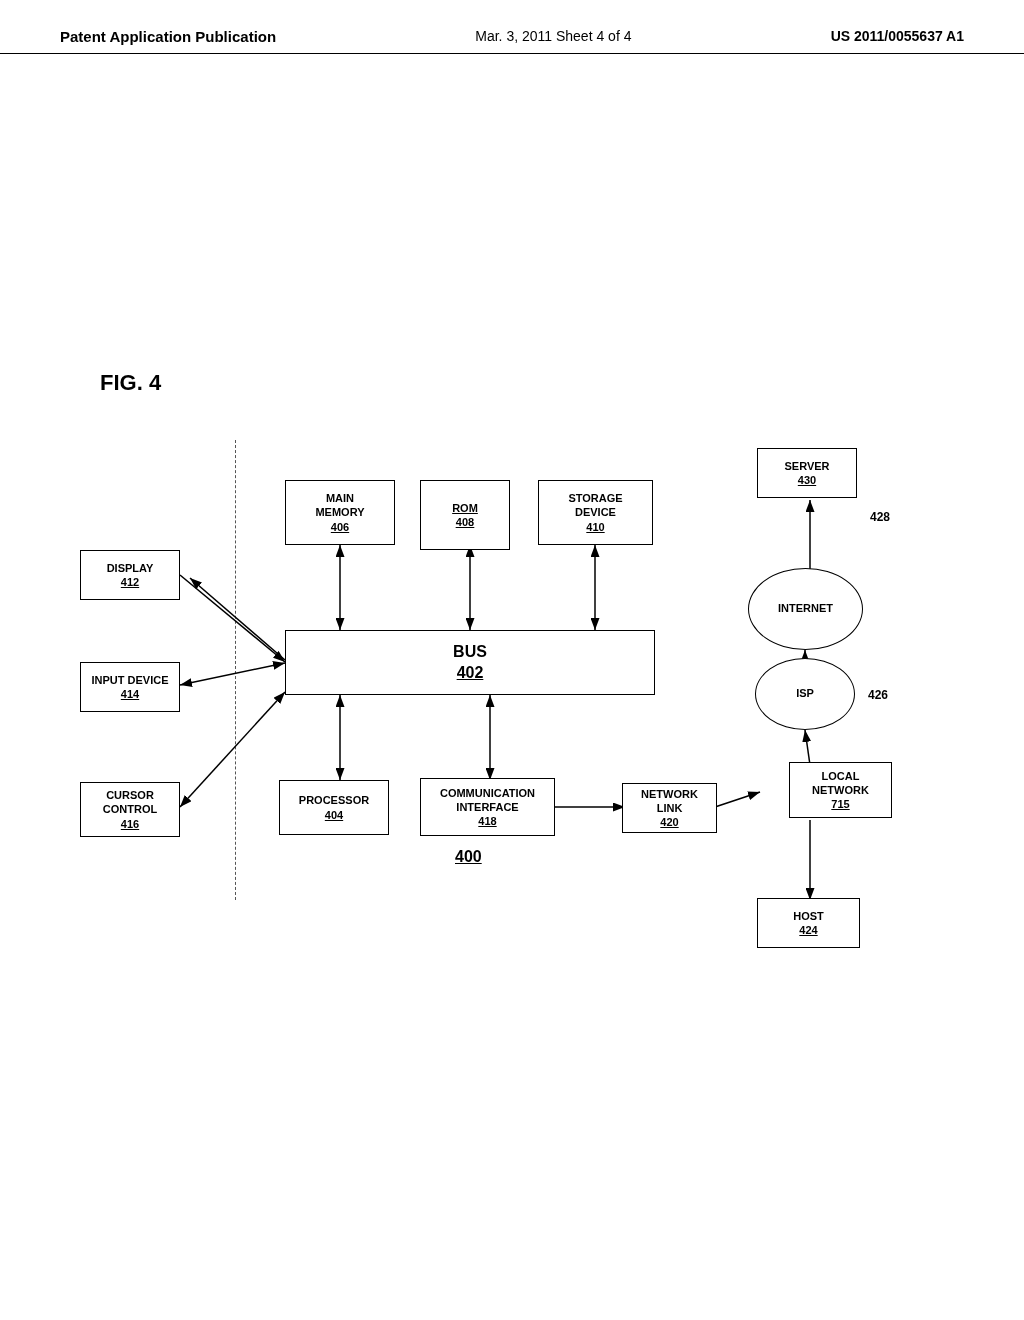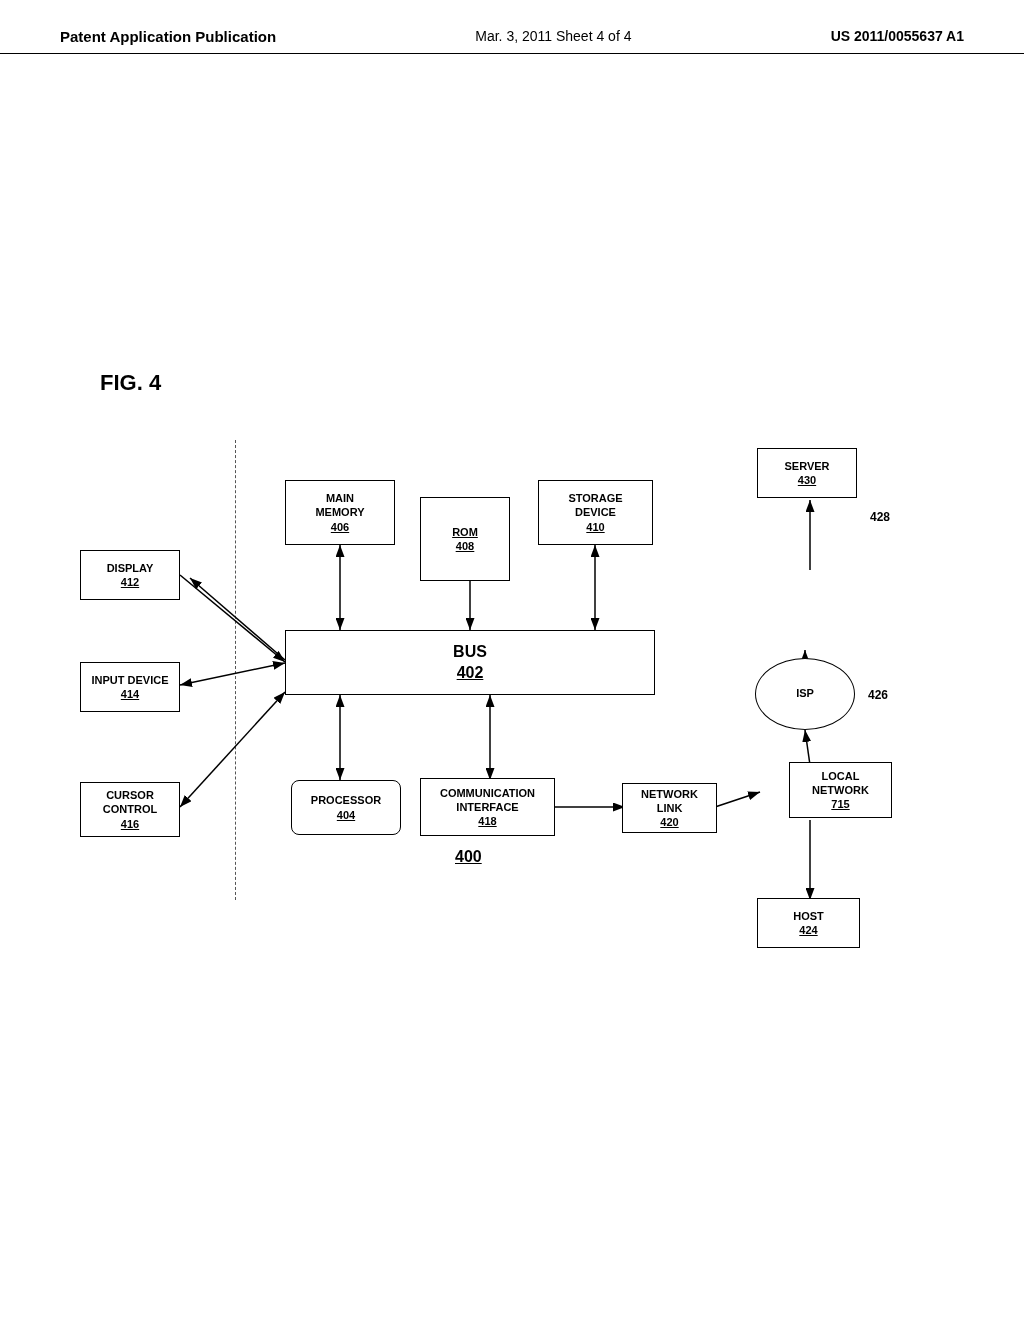--- a/index.html
+++ b/index.html
@@ -174,56 +174,59 @@
   <div class="box" style="left:20px; top:362px; width:100px; height:55px;">
     <span>CURSOR<br>CONTROL</span>
     <span class="ref">416</span>
   </div>
 
   <div class="box" style="left:225px; top:60px; width:110px; height:65px;">
     <span>MAIN<br>MEMORY</span>
     <span class="ref">406</span>
   </div>
 
-  <div class="box" style="left:360px; top:77px; width:90px; height:84px;text-decoration:underline;">
+  <div class="box" style="left:360px; top:60px; width:90px; height:70px;text-decoration:underline;">
     <span>ROM</span>
     <span class="ref">408</span>
   </div>
 
   <div class="box" style="left:478px; top:60px; width:115px; height:65px;">
     <span>STORAGE<br>DEVICE</span>
     <span class="ref">410</span>
   </div>
 
   <div class="box" style="left:225px; top:210px; width:370px; height:65px; font-size:16px;">
     <span>BUS</span>
     <span class="ref">402</span>
   </div>
 
-  <div class="box" style="left:231px; top:360px; width:110px; height:55px;border-radius:8px;">
+  <div class="box" style="left:219px; top:360px; width:110px; height:55px;">
     <span>PROCESSOR</span>
     <span class="ref">404</span>
   </div>
 
   <div class="box" style="left:360px; top:358px; width:135px; height:58px;">
     <span>COMMUNICATION<br>INTERFACE</span>
     <span class="ref">418</span>
   </div>
 
   <div style="position:absolute; left:395px; top:428px; font-size:16px; font-weight:bold;text-align:center;">
     <span style="text-decoration:underline;">400</span>
   </div>
 
   <div class="box" style="left:697px; top:28px; width:100px; height:50px;">
     <span>SERVER</span>
     <span class="ref">430</span>
   </div>
 
   <div style="position:absolute; left:810px; top:90px; font-size:12px; font-weight:bold;">428</div>
 
+  <div class="circle" style="left:688px; top:148px; width:115px; height:82px;">
+    <span>INTERNET</span>
+  </div>
 
   <div class="circle" style="left:695px; top:238px; width:100px; height:72px;">
     <span>ISP</span>
   </div>
 
   <div style="position:absolute; left:808px; top:268px; font-size:12px; font-weight:bold;">426</div>
 
   <div class="box" style="left:562px; top:363px; width:95px; height:50px;">
     <span>NETWORK<br>LINK</span>
     <span class="ref">420</span>

